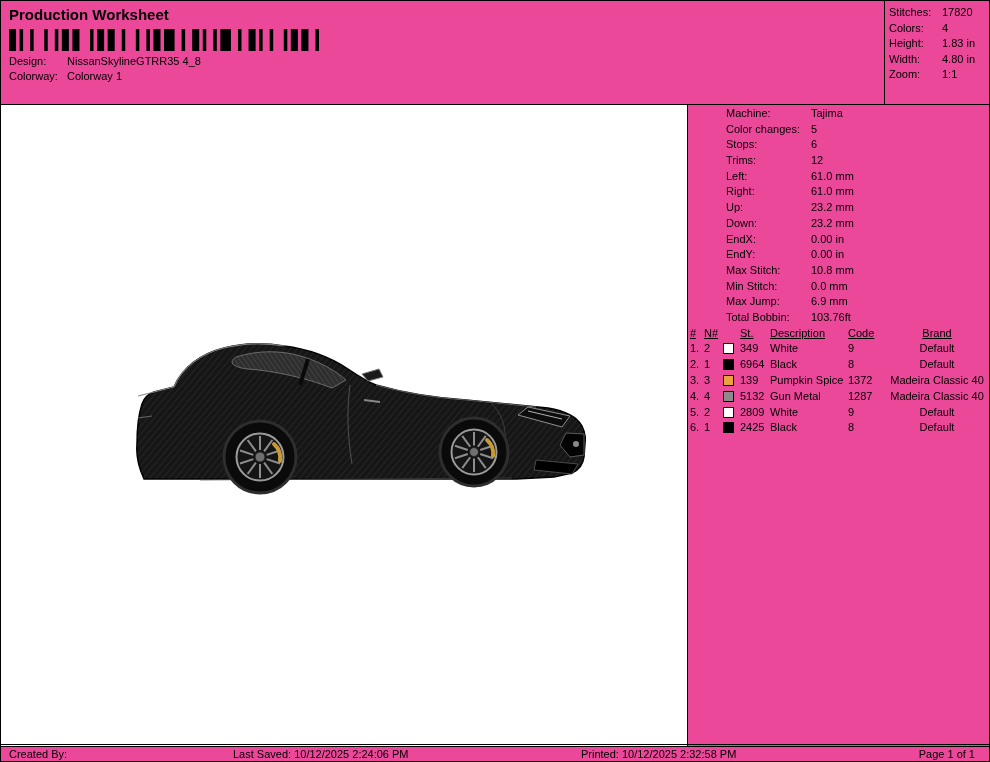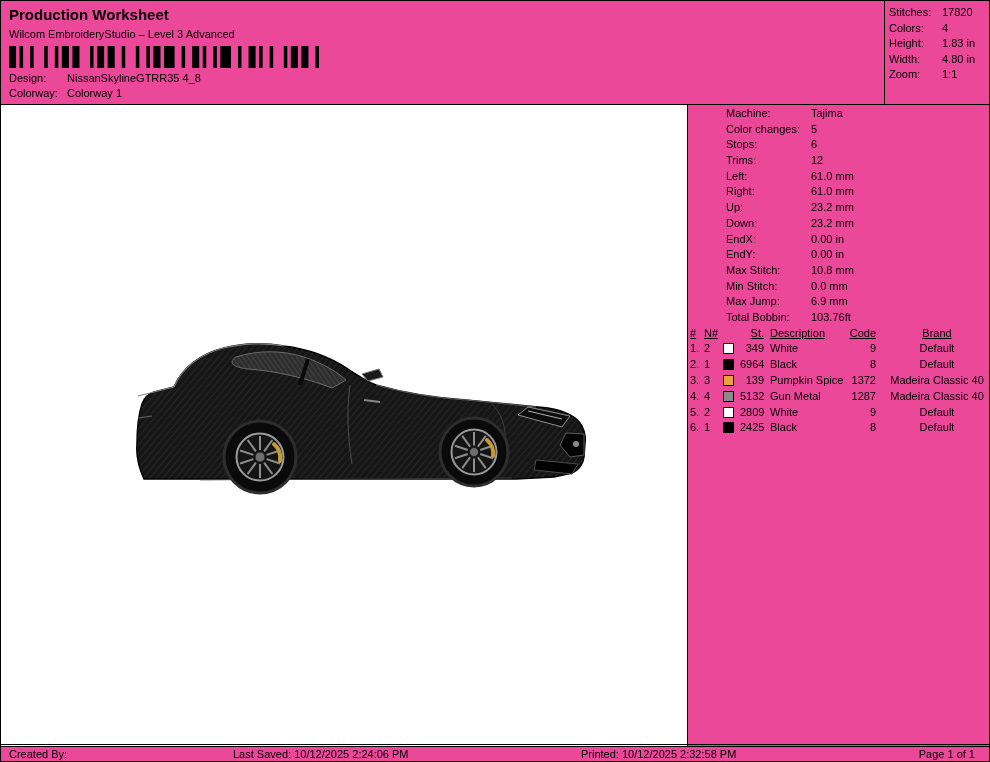--- a/index.html
+++ b/index.html
@@ -26,21 +26,21 @@
   .canvas { position:absolute; top:104px; left:0; width:686px; height:641px; background:#fff; }
   .car-svg { position:absolute; left:135px; top:233px; }
   .side-panel { position:absolute; top:104px; left:686px; width:304px; height:641px;
     border-left:1px solid #000; box-sizing:border-box; padding:1px 0 0 2px; }
   .info-row { display:flex; height:15.7px; line-height:15.7px;padding-left:36px; }
   .info-label { width:85px; }
   .stop-title { height:15.8px; line-height:15.8px; }
   .stop-grid { display:grid; grid-template-columns:14px 19px 17px 26px 82px 30px auto; }
   .sg-cell { height:15.8px; line-height:15.8px; white-space:nowrap; overflow:visible; }
   .sg-head { text-decoration:underline; }
-  .ra { text-align:right; padding-right:2px; }
+  .ra { padding-right:2px; }
   .desc { padding-left:4px; }
   .brand { padding-left:5px;text-align:center; }
   .swatch { width:11px; height:11px; border:1px solid #000; margin-top:2px; box-sizing:border-box; }
   
   .footer { position:absolute; left:0; right:0; bottom:0; height:17px;
     border-top:1px solid #000; box-sizing:border-box; }
   .footer::before { content:""; position:absolute; top:1px; left:0; right:0; height:1px; background:#000; }
   .footer span { position:absolute; top:3px; line-height:13px; }
   .f-created { left:8px; }
   .f-saved { left:232px; }
@@ -48,21 +48,20 @@
   .f-page { right:14px; }
 </style>
 </head>
 <body>
 
 <div class="page">
 
   <div class="header">
     <div class="header-left">
       <h1 class="title">Production Worksheet</h1>
-      <div class="subtitle">Wilcom EmbroideryStudio – Level 3 Advanced</div>
       <svg id="barcode" class="barcode" width="310" height="22">
           <rect x="0.00" y="0" width="7.05" height="22" fill="#000"></rect>
           <rect x="10.57" y="0" width="3.52" height="22" fill="#000"></rect>
           <rect x="21.14" y="0" width="3.52" height="22" fill="#000"></rect>
           <rect x="35.23" y="0" width="3.52" height="22" fill="#000"></rect>
           <rect x="45.80" y="0" width="3.52" height="22" fill="#000"></rect>
           <rect x="52.84" y="0" width="7.05" height="22" fill="#000"></rect>
           <rect x="63.41" y="0" width="7.05" height="22" fill="#000"></rect>
           <rect x="81.02" y="0" width="3.52" height="22" fill="#000"></rect>
           <rect x="88.07" y="0" width="7.05" height="22" fill="#000"></rect>

